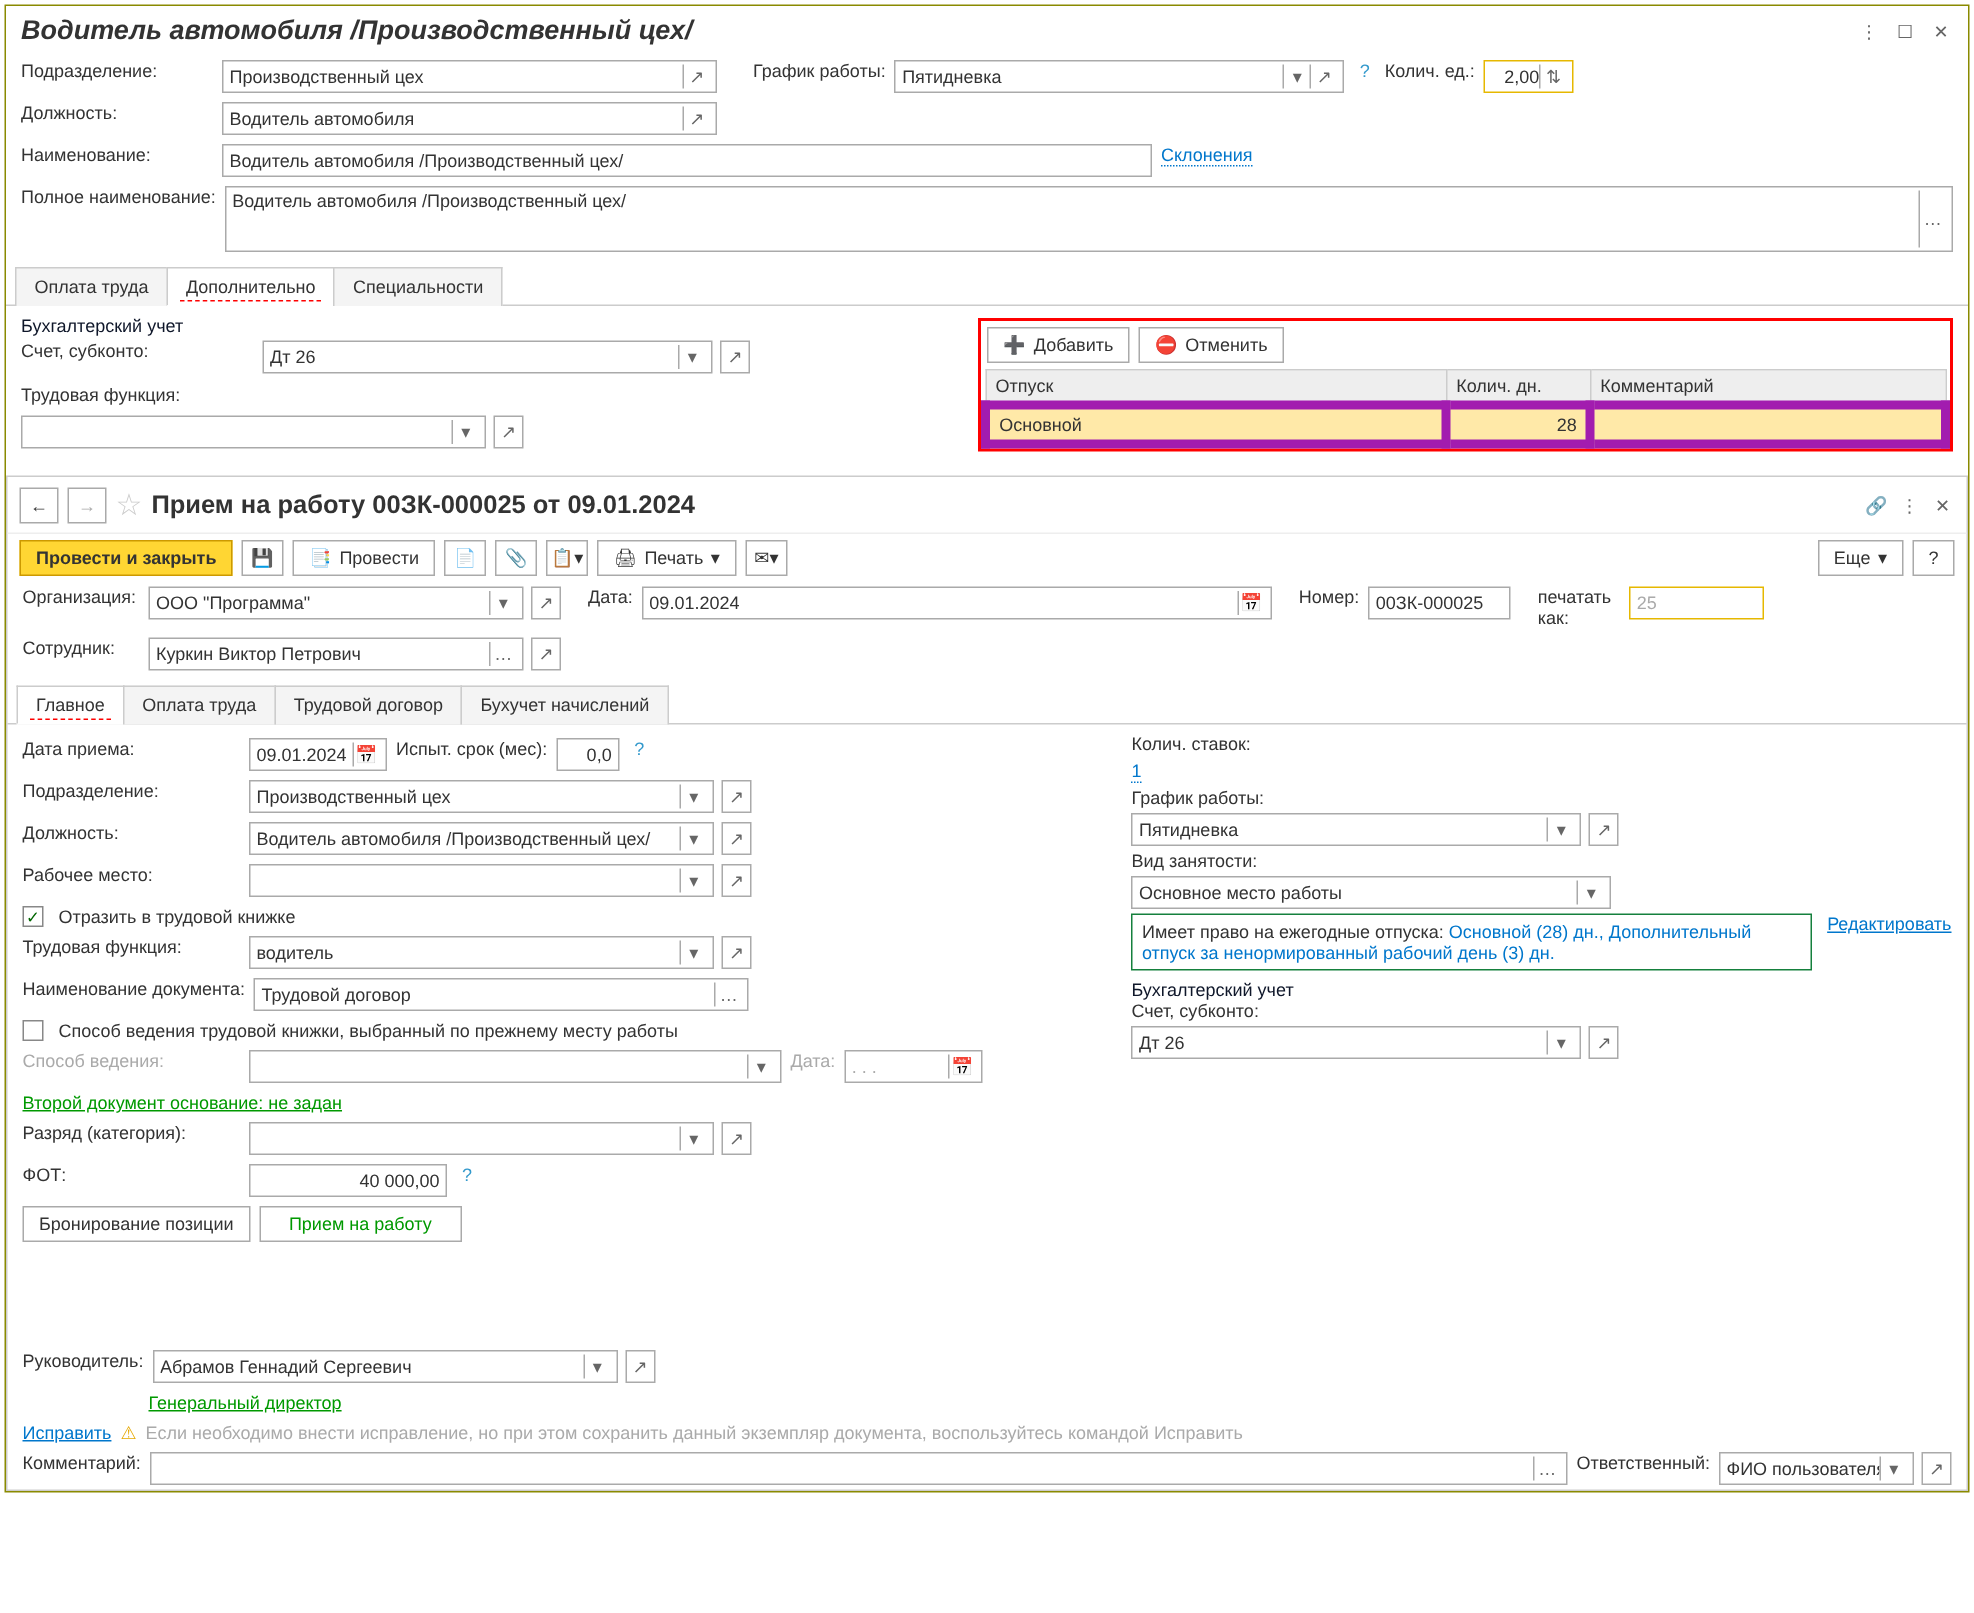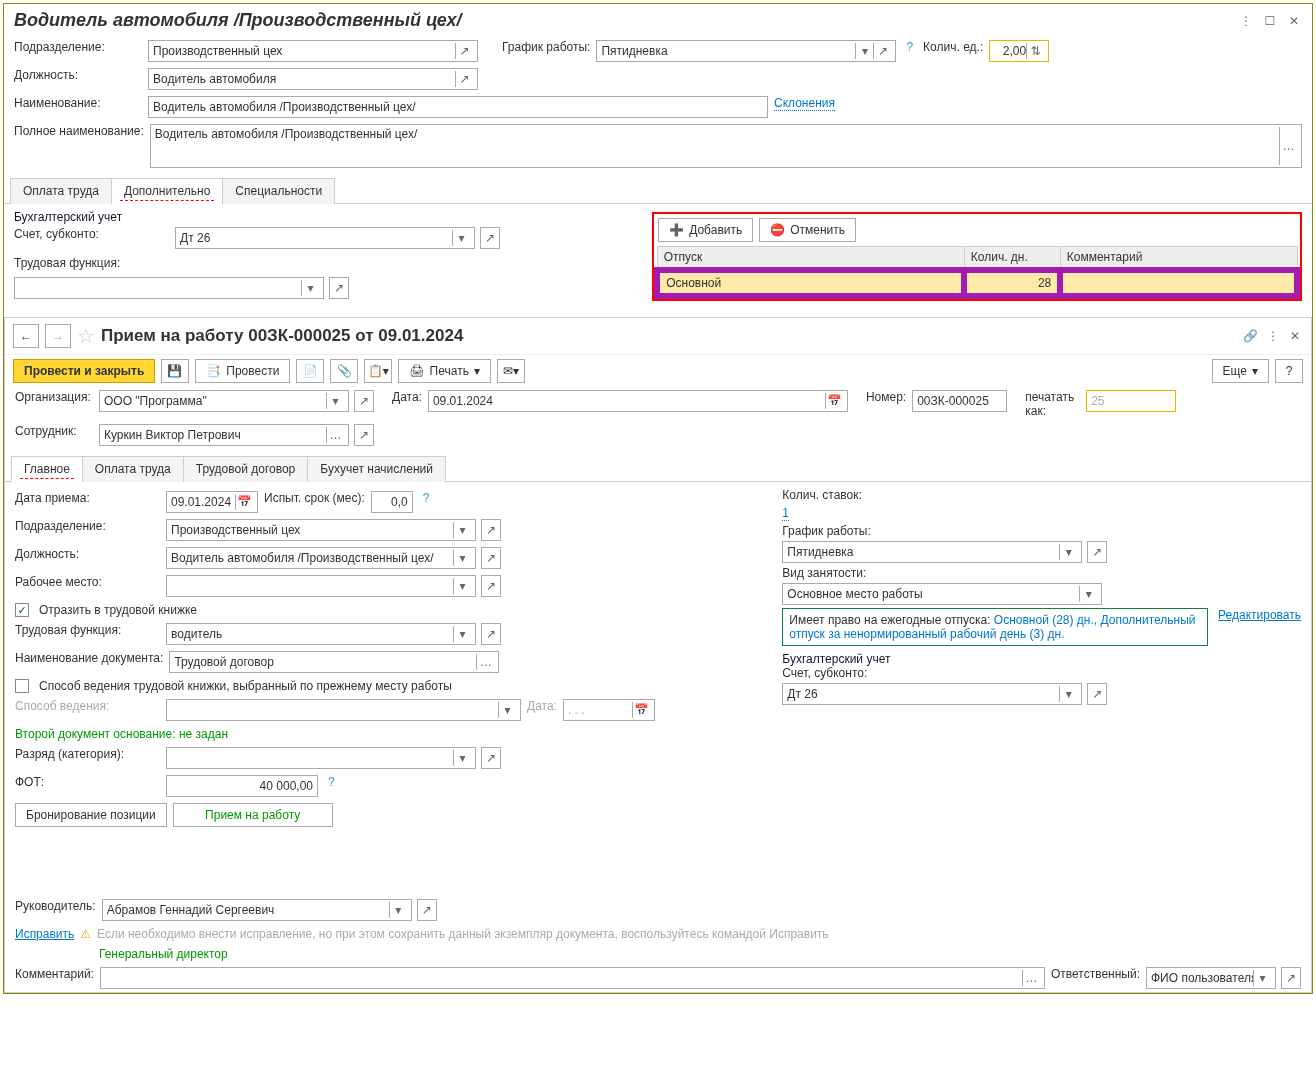--- a/index.html
+++ b/index.html
@@ -34,24 +34,24 @@
 .tbl tr.sel td{background:#ffe9a8}
 .subwin{border:1px solid #ccc;margin-top:8px}
 .sub-tb{display:flex;align-items:center;padding:6px 8px;gap:6px;border-bottom:1px solid #eee}
 .nav-btn{border:1px solid #aaa;width:26px;height:24px;display:inline-flex;align-items:center;justify-content:center;cursor:pointer}
 .star{color:#ccc;font-size:20px}
 .sub-title{font-size:17px;font-weight:bold}
 .toolbar{display:flex;align-items:center;padding:4px 8px;gap:6px;flex-wrap:wrap}
 .chk{width:14px;height:14px;border:1px solid #888;display:inline-flex;align-items:center;justify-content:center;margin-right:4px}
 .chk.on::after{content:"✓";color:#060;font-size:11px}
 .link{color:#07c;cursor:pointer}
-.link.g{color:#090;}
+.link.g{color:#090;text-decoration:underline}
 .link.u{text-decoration:underline}
 .dotted{border-bottom:1px dotted #07c}
-.twocol{display:flex;gap:60px}
+.twocol{display:flex;gap:32px}
 .lcol{flex:0 0 55%}
 .rcol{flex:1}
 .redframe{border:1px solid #15803d;padding:4px 6px}
 .num{text-align:right}
 .disabled{color:#aaa}
 </style>
 </head>
 <body>
 
 <div class="window topw">
@@ -322,28 +322,28 @@
         <div class="row" style="padding-left:0">
           <span style="min-width:145px">Разряд (категория):</span>
           <div class="input" style="width:310px">
               <span class="val"></span>
               <span class="combo-btn">▾</span>
             </div>
           <span class="ext-btn">↗</span>
         </div>
         <div class="row" style="padding-left:0">
           <span style="min-width:145px">ФОТ:</span>
-          <div class="input" style="width:152px">
+          <div class="input" style="width:132px">
               <span class="val num" style="flex:1">40 000,00</span>
             </div>
           <span class="help">?</span>
         </div>
         <div class="row" style="padding-left:0">
           <span class="btn">Бронирование позиции</span>
-          <span class="btn" style="color:#090;width:160px;justify-content:center">Прием на работу</span>
+          <span class="btn" style="color:#090;width:135px;justify-content:center">Прием на работу</span>
         </div>
       </div>
 
       <div class="rcol">
         <div>Колич. ставок:</div>
         <div style="padding:4px 0"><span class="link dotted">1</span></div>
         <div>График работы:</div>
         <div class="row" style="padding:3px 0">
           <div class="input" style="width:300px">
               <span class="val">Пятидневка</span>
@@ -380,28 +380,28 @@
 
     <div class="row">
       <span style="min-width:78px">Руководитель:</span>
       <div class="input" style="width:310px">
           <span class="val">Абрамов Геннадий Сергеевич</span>
           <span class="combo-btn">▾</span>
         </div>
       <span class="ext-btn">↗</span>
     </div>
     <div class="row">
+        <span style="min-width:78px"></span>
+        <span class="link g">Генеральный директор</span>
+      </div>
+    <div class="row">
       <span class="link u">Исправить</span>
       <span style="color:#e6a800">⚠</span>
       <span class="disabled">Если необходимо внести исправление, но при этом сохранить данный экземпляр документа, воспользуйтесь командой Исправить</span>
     </div>
-    <div class="row">
-        <span style="min-width:78px"></span>
-        <span class="link g">Генеральный директор</span>
-      </div>
     <div class="row">
       <span style="min-width:78px">Комментарий:</span>
       <div class="input" style="flex:1">
           <span class="val"></span>
           <span class="combo-btn">…</span>
         </div>
       <span>Ответственный:</span>
       <div class="input" style="width:130px">
           <span class="val">ФИО пользователя</span>
           <span class="combo-btn">▾</span>

